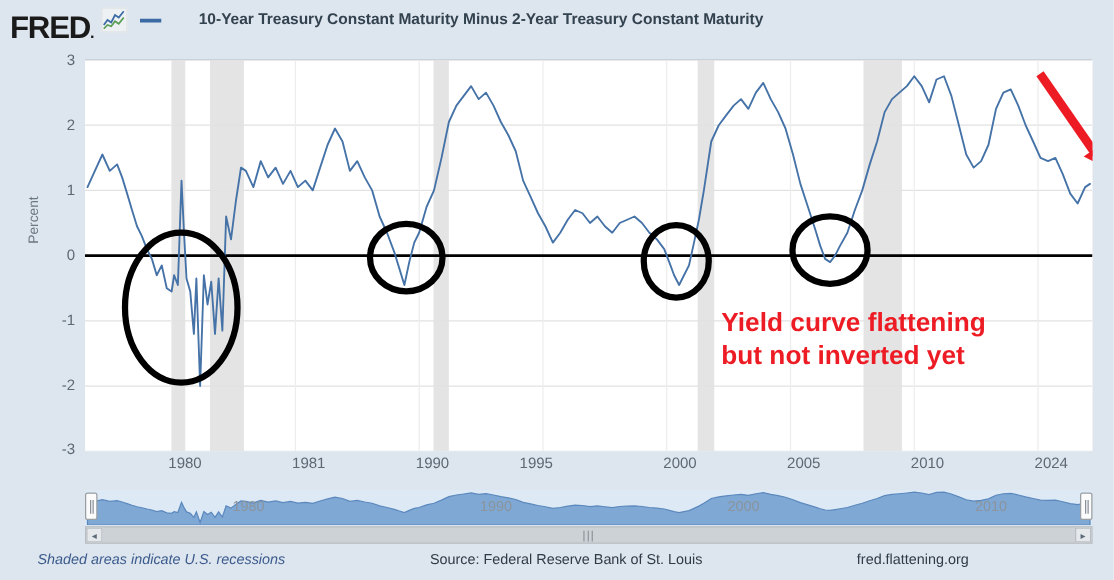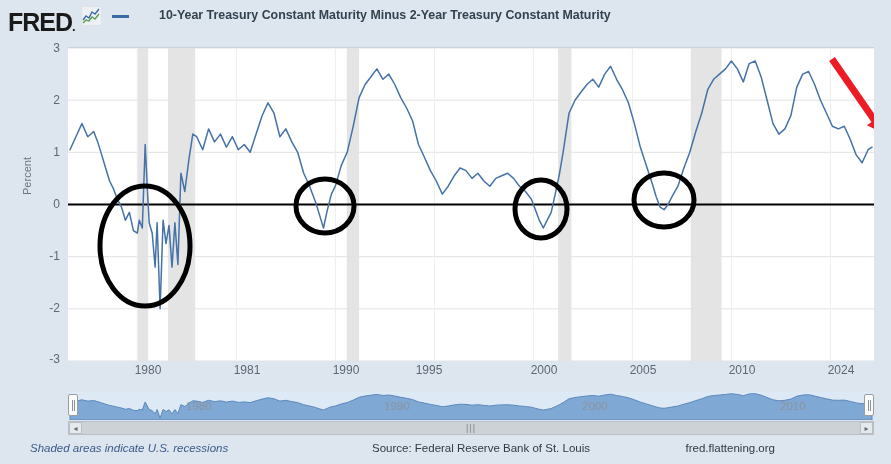--- a/index.html
+++ b/index.html
@@ -194,21 +194,20 @@
     left: 30px; top: 2px;
     font-size: 11.5px;
     font-style: italic;
     color: #3a5a8c;
   }
   .foot-source {
     position: absolute;
     left: 344px; top: 2px;
     font-size: 11.5px;
     color: #2f3b47;
-    margin-left: 28px;
   }
   .foot-url {
     position: absolute;
     right: 18px; top: 2px;
     font-size: 11.5px;
     color: #2f3b47;
   }
 </style>
 </head>
 <body>
@@ -284,20 +283,24 @@
     <div class="xtick" style="left:118px">1980</div>
     <div class="xtick" style="left:217px">1981</div>
     <div class="xtick" style="left:316px">1990</div>
     <div class="xtick" style="left:399px">1995</div>
     <div class="xtick" style="left:514px">2000</div>
     <div class="xtick" style="left:613px">2005</div>
     <div class="xtick" style="left:712px">2010</div>
     <div class="xtick" style="left:811px">2024</div>
   </div>
 
+  <div class="anno-text">
+    <div>Yield curve flattening</div>
+    <div>but not inverted yet</div>
+  </div>
 
   <div class="navigator">
     <svg class="nav-svg" viewBox="0 0 806 28" preserveAspectRatio="none">
       <rect x="0" y="0" width="806" height="28" fill="#ddeaf6"></rect>
       <path id="nav-path" fill="#7fa8d4" stroke="#5b88bd" stroke-width="1" d="M1.980343980342177 28 L2.0 10.4 L7.9 9.1 L13.9 7.8 L19.8 9.1 L25.7 8.6 L29.7 9.6 L33.7 10.9 L37.6 12.2 L41.6 13.4 L45.5 14.2 L49.5 15.2 L53.5 16.0 L57.4 17.3 L61.4 16.5 L65.4 18.3 L69.3 18.6 L71.3 17.3 L74.3 18.0 L77.2 9.9 L79.2 14.0 L81.2 17.5 L84.2 18.6 L87.1 21.9 L89.1 17.5 L92.1 26.0 L95.1 17.3 L98.0 19.6 L101.0 17.8 L104.0 21.9 L106.9 17.5 L109.9 21.6 L112.9 12.7 L116.8 14.5 L120.8 11.4 L124.8 8.8 L128.7 9.1 L134.7 10.4 L140.6 8.3 L146.5 9.6 L152.5 8.8 L158.4 10.1 L164.4 9.1 L170.3 10.4 L176.3 9.9 L182.2 10.6 L188.1 8.8 L194.1 7.1 L200.0 5.8 L206.0 6.8 L211.9 9.1 L217.8 8.3 L223.8 9.6 L229.7 10.6 L235.7 12.7 L241.6 14.0 L247.5 15.5 L251.5 16.8 L255.5 18.0 L259.4 16.3 L263.4 14.7 L267.3 14.0 L273.3 11.9 L279.2 10.6 L285.2 8.1 L291.1 5.3 L297.1 4.0 L303.0 3.2 L308.9 2.4 L314.9 3.5 L320.8 3.0 L326.8 4.0 L332.7 5.3 L338.6 6.3 L344.6 7.6 L350.5 9.9 L356.5 11.1 L362.4 12.4 L368.3 13.4 L374.3 14.7 L380.2 14.0 L386.2 12.9 L392.1 12.2 L398.0 12.4 L404.0 13.2 L409.9 12.7 L415.9 13.4 L421.8 14.0 L427.8 13.2 L433.7 12.9 L439.6 12.7 L445.6 13.2 L451.5 14.0 L457.5 14.5 L463.4 15.2 L467.4 16.3 L471.3 17.3 L475.3 18.0 L479.2 17.3 L483.2 16.5 L487.2 14.7 L491.1 12.9 L495.1 10.6 L501.0 6.8 L507.0 5.5 L512.9 4.7 L518.9 4.0 L524.8 3.5 L530.7 4.2 L536.7 3.0 L542.6 2.2 L548.6 3.5 L554.5 4.5 L560.4 5.8 L566.4 7.8 L572.3 10.1 L578.3 11.9 L584.2 13.7 L588.2 15.0 L592.1 16.0 L596.1 16.3 L600.0 15.7 L604.0 15.0 L609.9 14.0 L615.9 12.2 L621.8 10.6 L627.8 8.6 L633.7 6.8 L639.7 4.5 L645.6 3.5 L651.5 3.0 L657.5 2.4 L663.4 1.7 L669.4 2.4 L675.3 3.7 L681.2 1.9 L687.2 1.7 L693.1 3.2 L699.1 5.5 L705.0 7.8 L710.9 8.8 L716.9 8.3 L722.8 7.1 L728.8 4.2 L734.7 3.0 L740.6 2.7 L746.6 4.0 L752.5 5.5 L758.5 6.8 L764.4 8.1 L770.4 8.3 L776.3 8.1 L782.2 9.4 L788.2 10.9 L794.1 11.7 L800.1 10.4 L804.0 10.1 L804.0196560196533 28 Z"></path>
     </svg>
     <div class="nav-label" style="left:118px">1980</div>
     <div class="nav-label" style="left:316px">1990</div>
     <div class="nav-label" style="left:514px">2000</div>
     <div class="nav-label" style="left:712px">2010</div>

